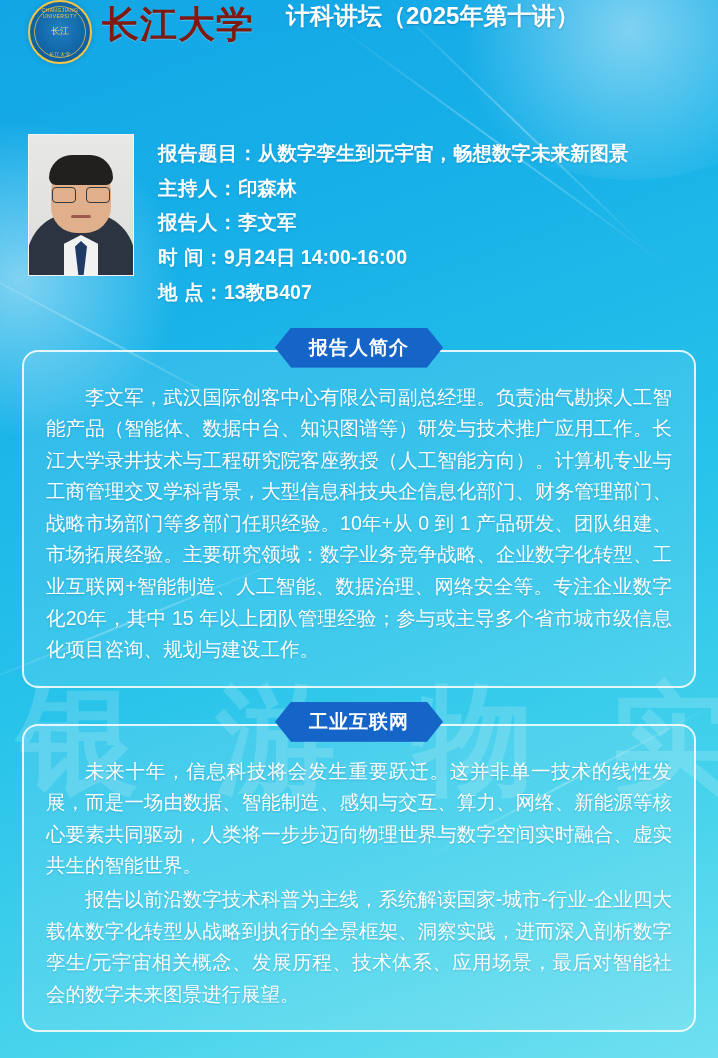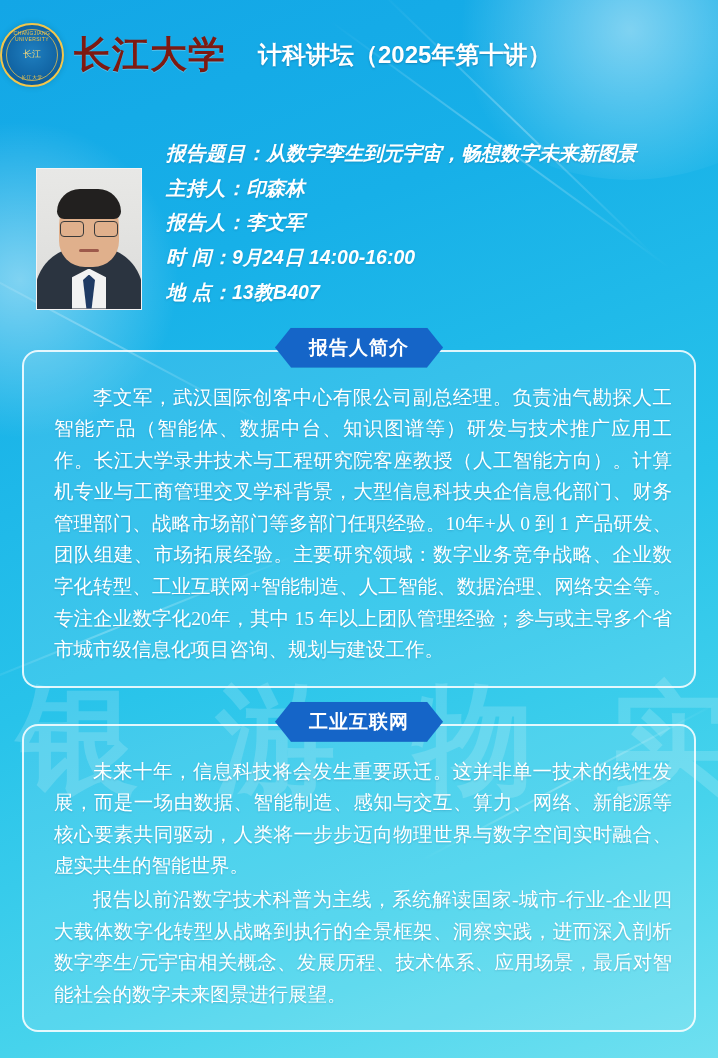--- a/index.html
+++ b/index.html
@@ -42,21 +42,22 @@
     white-space: nowrap;
     pointer-events: none;
     user-select: none;
   }
 
   
   .header {
     position: relative;
     height: 110px;
     display: flex;
-    align-items: center;
+    align-items: flex-start;
+    padding-left: 28px;
     box-sizing: border-box;
     z-index: 3;
   }
   .logo-badge {
     width: 60px;
     height: 60px;
     border-radius: 50%;
     border: 2px solid #f3c64a;
     background: radial-gradient(circle at 50% 45%, #1f7fc0 0%, #0e5f9e 70%, #0b4c85 100%);
     position: relative;
@@ -114,24 +115,23 @@
     margin-left: 32px;
     white-space: nowrap;
     text-shadow: 0 1px 2px rgba(0,60,110,0.35);
   }
 
   
   .info-row {
     position: relative;
     z-index: 3;
     display: flex;
-    align-items: flex-end;
-    padding: 24px 30px 8px 36px;
+    align-items: flex-start;
+    padding: 24px 30px 8px 28px;
     box-sizing: border-box;
-    font-style: italic;
   }
   .portrait {
     width: 104px;
     height: 140px;
     flex: 0 0 auto;
     background: #d9d9d9;
     border: 1px solid rgba(255,255,255,0.7);
     position: relative;
     overflow: hidden;
   }
@@ -269,22 +269,22 @@
   }
   .card {
     margin-top: -18px;
     border: 2px solid rgba(255,255,255,0.85);
     border-radius: 16px;
     background: rgba(255,255,255,0.10);
     padding: 30px 22px 18px 22px;
     box-sizing: border-box;
   }
   .card p {
-    margin: 0 0 2px 8px;
-    font-family: Liberation Serif, serif;
+    margin: 0 0 2px 0;
+    font-family: Liberation Sans, sans-serif;
     font-size: 19.5px;
     line-height: 1.62;
     text-align: justify;
     text-indent: 2em;
     color: #ffffff;
     text-shadow: 0 1px 2px rgba(0,70,120,0.22);
   }
 </style>
 </head>
 <body>

